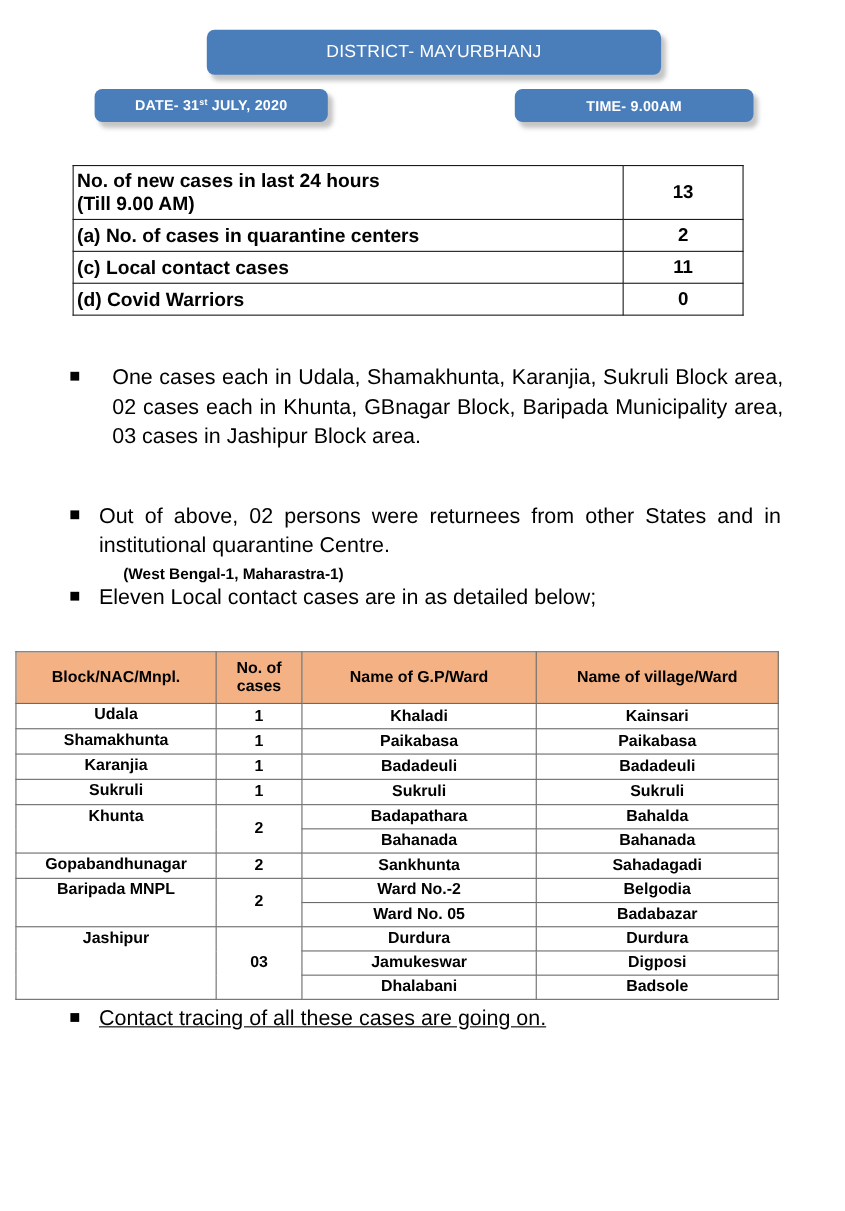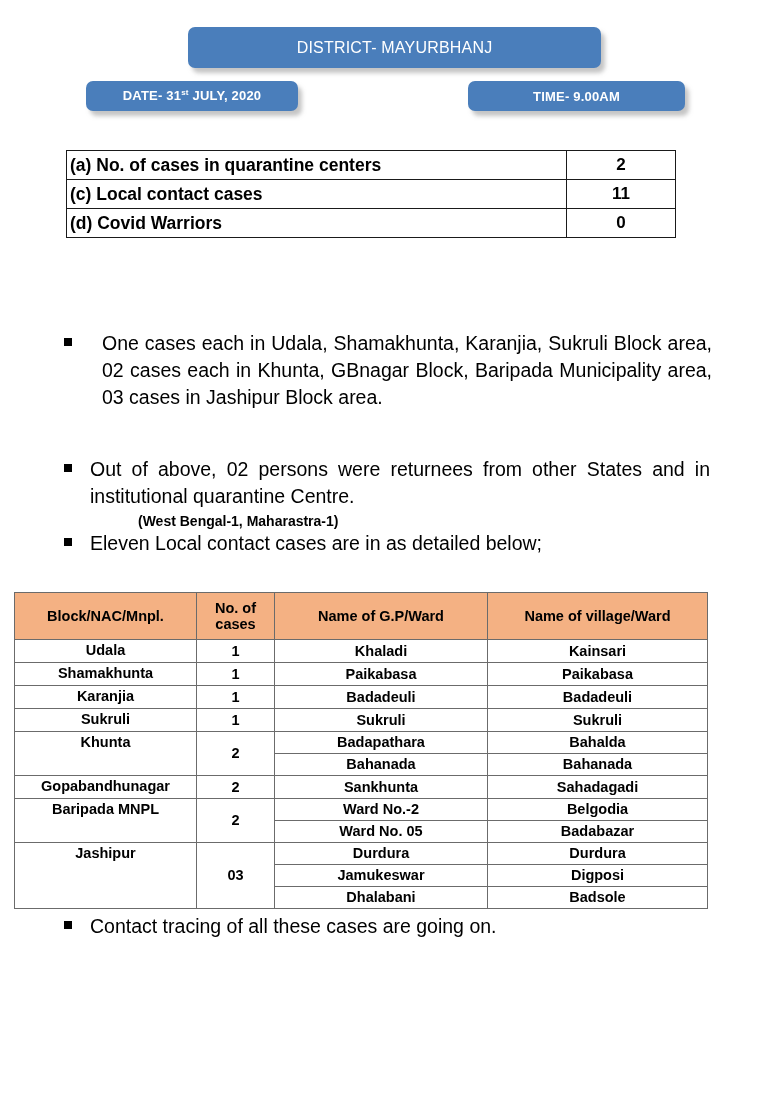--- a/index.html
+++ b/index.html
@@ -101,29 +101,29 @@
     line-height: 1.38;
     text-align: justify;
     text-justify: inter-word;
   }
   #bullet-1 { left: 64px; top: 330px; width: 648px; gap: 12px; }
   #bullet-1 .bullet-text { width: 620px; }
   #bullet-2 { left: 64px; top: 456px; width: 648px; }
   #bullet-2 .bullet-text { width: 620px; }
   #bullet-3 { left: 64px; top: 530px; width: 648px; }
   #bullet-3 .bullet-text { width: 620px; text-align: left; }
-  #bullet-4 { left: 64px; top: 913px; width: 648px; }
+  #bullet-4 { left: 64px; top: 913px; width: 648px; text-decoration: underline; }
   #bullet-4 .bullet-text { width: 620px; text-align: left; }
 
   .sub-note {
     display: block;
     font-size: 14px;
     font-weight: bold;
     margin-top: 2px;
-    margin-left: 48px;
+    margin-left: 22px;
     text-align: left;
   }
 
   
   #detail-table {
     position: absolute;
     left: 14px;
     top: 592px;
     width: 693px;
     border-collapse: collapse;
@@ -163,20 +163,27 @@
 <div class="banner" id="date-banner">
   <span><span>DATE- 31</span><span class="sup">st</span><span> JULY, 2020</span></span>
 </div>
 
 <div class="banner" id="time-banner">
   <span>TIME- 9.00AM</span>
 </div>
 
 <table id="summary-table">
   <tbody>
+    <tr class="tall">
+      <td class="label">
+        <span>No. of new cases in last 24 hours</span><br>
+        <span>(Till 9.00 AM)</span>
+      </td>
+      <td class="value">13</td>
+    </tr>
     <tr class="short">
       <td class="label">(a) No. of cases in quarantine centers</td>
       <td class="value">2</td>
     </tr>
     <tr class="short">
       <td class="label">(c) Local contact cases</td>
       <td class="value">11</td>
     </tr>
     <tr class="short">
       <td class="label">(d) Covid Warriors</td>

